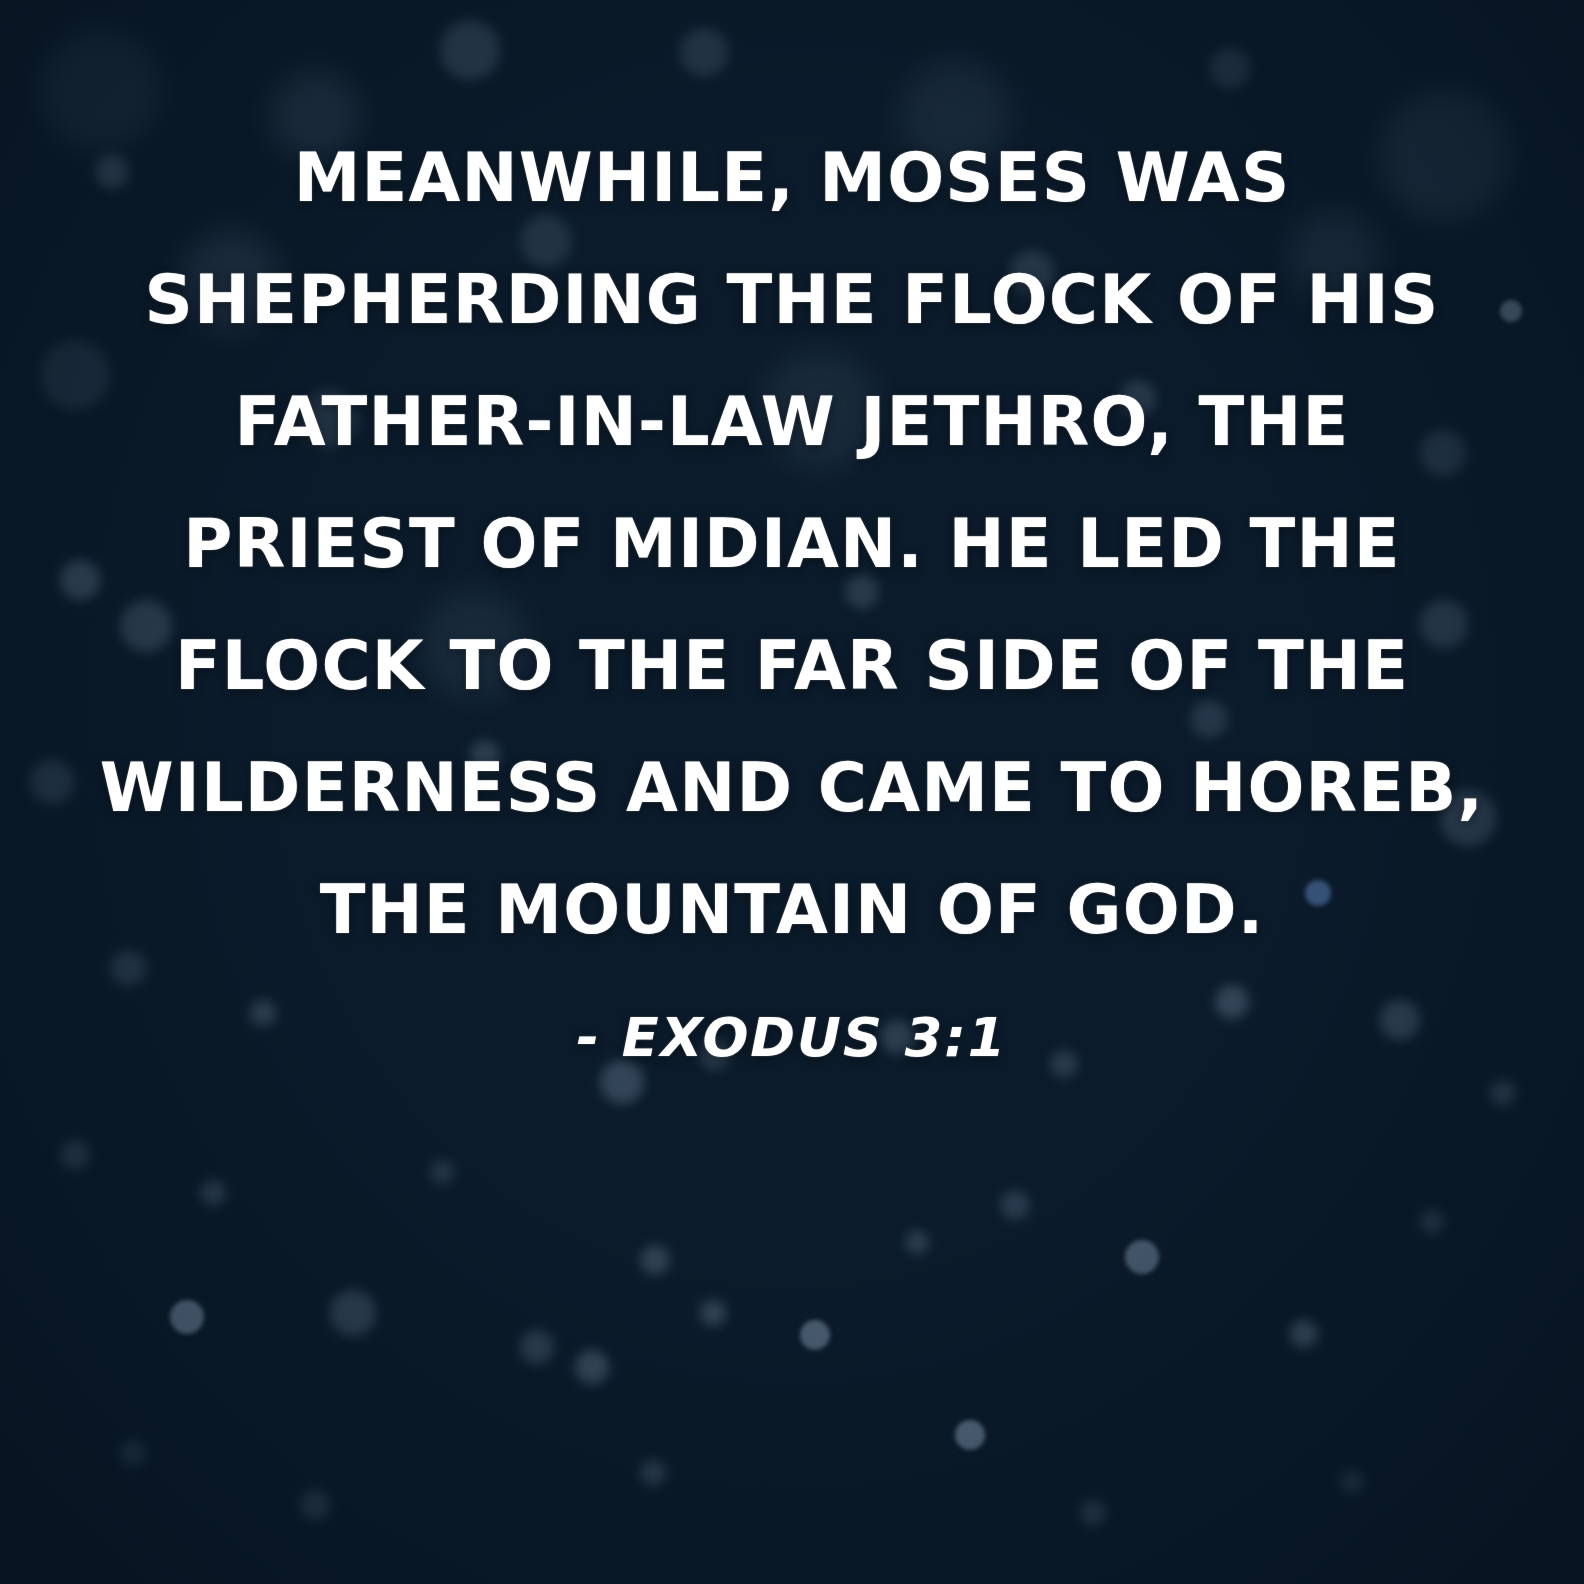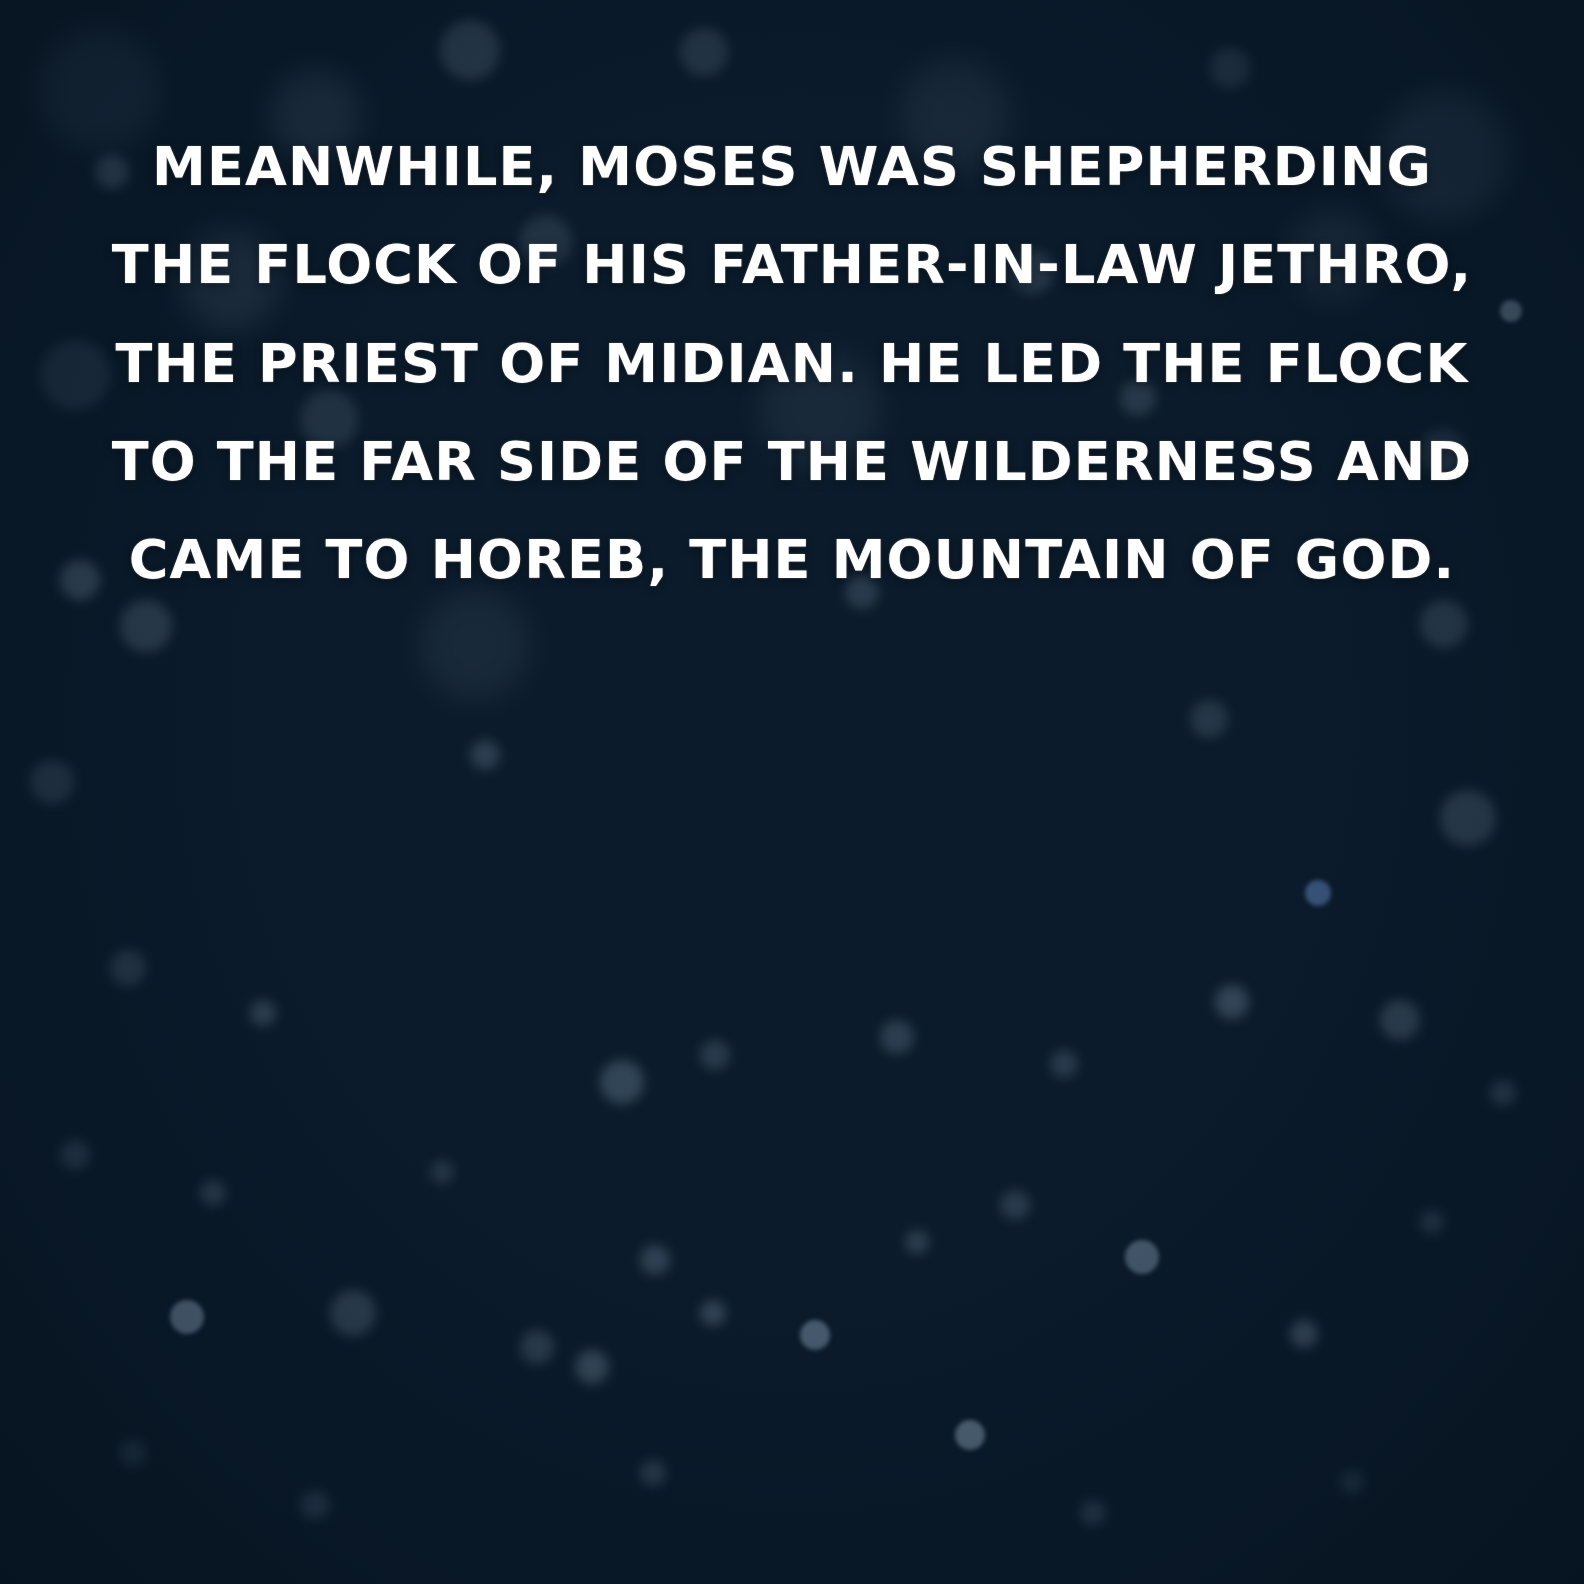--- a/index.html
+++ b/index.html
@@ -46,21 +46,21 @@
     left: 0;
     right: 0;
     top: 118px;
     padding: 0 96px;
     text-align: center;
   }
   .verse-text {
     color: #ffffff;
     font-family: "DejaVu Sans", sans-serif;
     font-weight: bold;
-    font-size: 54px;
+    font-size: 67px;
     line-height: 1.82;
     letter-spacing: 1.2px;
     text-transform: uppercase;
     text-shadow:
       0 0 2px rgba(255,255,255,0.35),
       0 2px 10px rgba(0,0,0,0.45);
     margin: 0;
   }
   .reference {
     margin-top: 34px;
@@ -146,15 +146,16 @@
     <div class="bokeh" style="left:640px; top:1460px;width:26px;  height:26px;  opacity:.18;"></div>
     <div class="bokeh hard" style="left:955px; top:1420px;width:30px;  height:30px;  opacity:.40;"></div>
     <div class="bokeh" style="left:1080px;top:1500px;width:26px;  height:26px;  opacity:.16;"></div>
     <div class="bokeh" style="left:1340px;top:1470px;width:24px;  height:24px;  opacity:.14;"></div>
   </div>
 
   <div class="vignette"></div>
 
   <div class="quote-block">
     <p class="verse-text">Meanwhile, Moses was shepherding the flock of his father-in-law Jethro, the priest of Midian. He led the flock to the far side of the wilderness and came to Horeb, the mountain of God.</p>
+    <div class="reference">- Exodus 3:1</div>
   </div>
 
 </div>
 
 </body></html>

